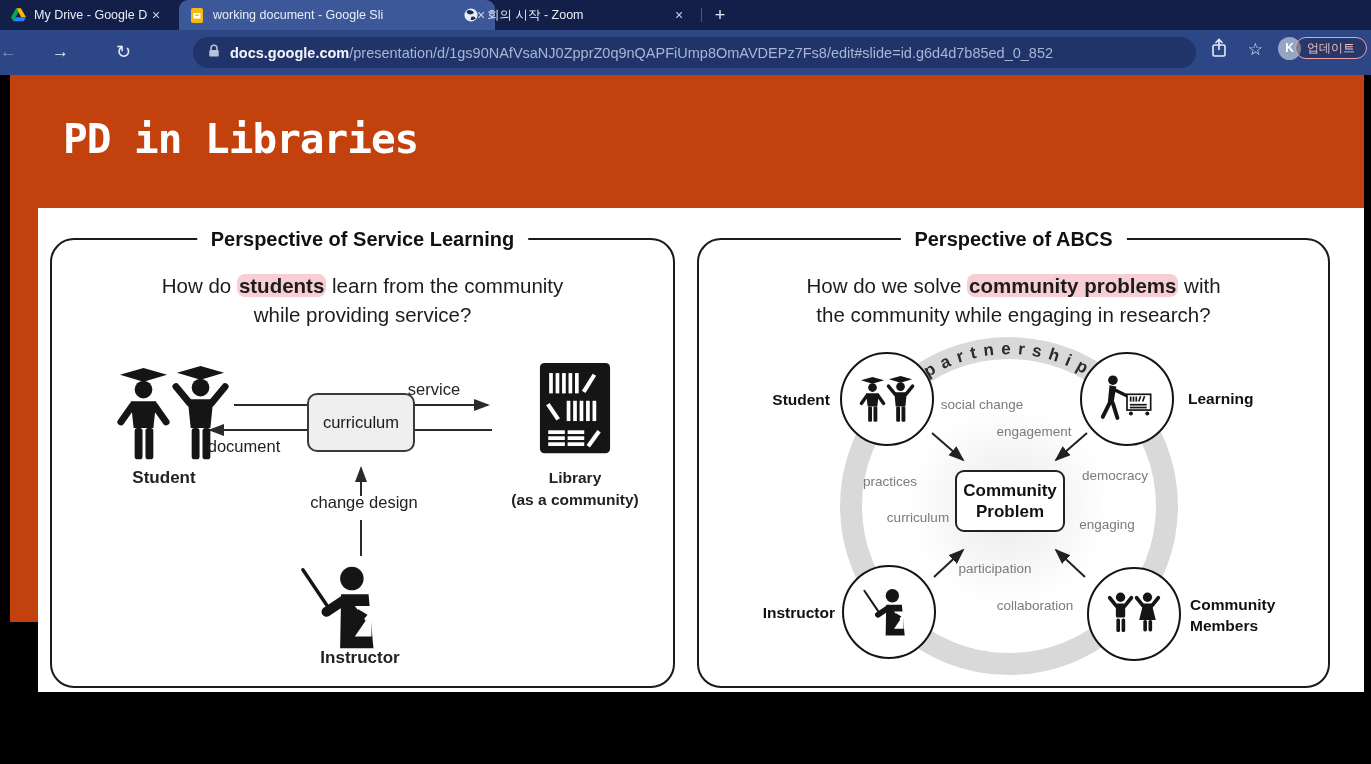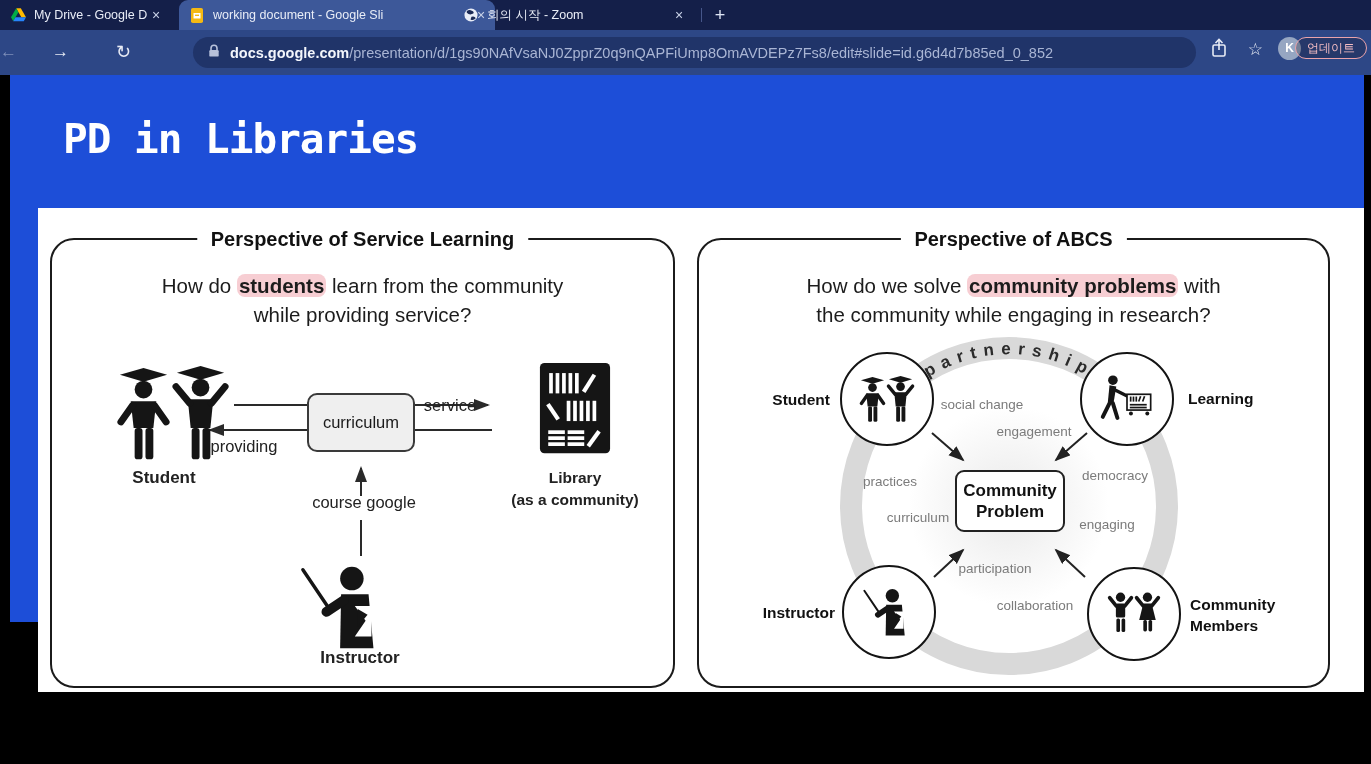--- a/index.html
+++ b/index.html
@@ -31,21 +31,21 @@
   .urltext{margin-left:10px;font-size:14.5px;white-space:nowrap;overflow:hidden;}
   .dom{color:#f3f6fc;font-weight:700;}
   .path{color:#a9b5d4;}
   .act{position:absolute;color:#e7ebf5;}
   #share{right:143px;top:8px;}
   #star{right:108px;top:9px;font-size:17px;}
   .avatar{position:absolute;right:70px;top:7px;width:23px;height:23px;border-radius:50%;background:#96a6c2;color:#fff;font-size:12px;font-weight:600;text-align:center;line-height:23px;}
   .update{position:absolute;right:4px;top:7px;height:20px;line-height:20px;padding:0 11px;border:1.5px solid #e9a3ab;border-radius:13px;color:#f4bdc3;font-size:12px;background:rgba(20,10,25,.25);}
 
   
-  .content{position:absolute;top:75px;left:0;width:1371px;height:547px;background:#1d4ed8;}
+  .content{position:absolute;top:75px;left:0;width:1371px;height:547px;background:#c2410c;}
   .blackL{position:absolute;left:0;top:0;width:10px;height:100%;background:#000;}
   .blackR{position:absolute;right:0;top:0;width:7px;height:100%;background:#000;}
   .slidetitle{position:absolute;left:63px;top:40px;font-family:"DejaVu Sans Mono",monospace;font-weight:700;font-size:41px;color:#fff;letter-spacing:-1px;}
   .slide{position:absolute;left:38px;top:133px;width:1299px;height:484px;background:#fff;padding-left:27px;}
 
   .panel{position:absolute;top:30px;height:450px;border:2.5px solid #1b1b1b;border-radius:24px;box-sizing:border-box;}
   #panelL{left:12px;width:625px;}
   #panelR{left:659px;width:633px;}
   .ptitle{position:absolute;top:-15px;left:50%;transform:translateX(-50%);background:#fff;padding:0 14px;font-size:20px;font-weight:700;color:#111;white-space:nowrap;line-height:28px;}
   .question{margin-top:31px;text-align:center;font-size:20.5px;line-height:29px;color:#1c1c1c;}
@@ -53,21 +53,21 @@
   .diagram{position:absolute;inset:0;}
   .diagram>*{position:absolute;}
   .ov{left:0;top:0;z-index:1;}
   .abslbl{z-index:3;color:#222;}
 
   
   .icon-students{left:62px;top:122px;width:118px;z-index:2;}
   .lib-icon{left:487px;top:122px;width:72px;z-index:2;}
   .instrL-icon{left:245px;top:318px;width:98px;z-index:2;}
   .lblStudent{left:30px;top:228px;width:164px;text-align:center;font-size:17px;font-weight:700;}
-  .lblService{left:336px;top:140px;width:124px;text-align:center;font-size:16.5px;margin-top:16px;}
+  .lblService{left:320px;top:140px;width:124px;text-align:center;font-size:16.5px;}
   .lblEducation{left:112px;top:197px;width:160px;text-align:center;font-size:16.5px;}
   .lblCourse{left:222px;top:253px;width:180px;text-align:center;font-size:16.5px;}
   .lblLib1{left:433px;top:229px;width:180px;text-align:center;font-size:15.5px;font-weight:700;}
   .lblLib2{left:433px;top:251px;width:180px;text-align:center;font-size:15.5px;font-weight:700;}
   .lblInstr{left:228px;top:408px;width:160px;text-align:center;font-size:17px;font-weight:700;}
   .cbox{left:255px;top:153px;width:108px;height:59px;background:#efefef;border:2px solid #3a3a3a;border-radius:10px;display:flex;align-items:center;justify-content:center;font-size:16.5px;color:#1a1a1a;box-sizing:border-box;z-index:2;}
 
   
   .actor{width:94px;height:94px;border:2.5px solid #141414;border-radius:50%;background:#fff;box-sizing:border-box;display:flex;align-items:center;justify-content:center;z-index:2;}
   #acStudent{left:141px;top:112px;}
@@ -227,22 +227,22 @@
             <line x1="6" y1="12" x2="33" y2="52" stroke="#151515" stroke-width="3.5" stroke-linecap="round"></line>
             <circle cx="56" cy="21" r="12" fill="#151515"></circle>
             <path d="M45,37 L73,37 L78,92 L44,92 Z" fill="#151515"></path>
             <line x1="48" y1="43" x2="30" y2="55" stroke="#151515" stroke-width="10" stroke-linecap="round"></line>
             <path d="M59,49 L76,49 L76,80 L59,80 L70,64 Z" fill="#fff"></path>
             <path d="M62,52 L72,58 L62,70 Z" fill="#151515"></path>
           </svg>
 
           <div class="abslbl lblStudent">Student</div>
           <div class="abslbl lblService">service</div>
-          <div class="abslbl lblEducation">providing</div>
-          <div class="abslbl lblCourse">course google</div>
+          <div class="abslbl lblEducation">document</div>
+          <div class="abslbl lblCourse">change design</div>
           <div class="abslbl lblLib1">Library</div>
           <div class="abslbl lblLib2">(as a community)</div>
           <div class="abslbl lblInstr">Instructor</div>
         </div>
       </div>
 
       <div class="panel" id="panelR">
         <div class="ptitle">Perspective of ABCS</div>
         <div class="question">
           <span>How do we solve </span><span class="hl">community problems</span><span> with</span><br>

